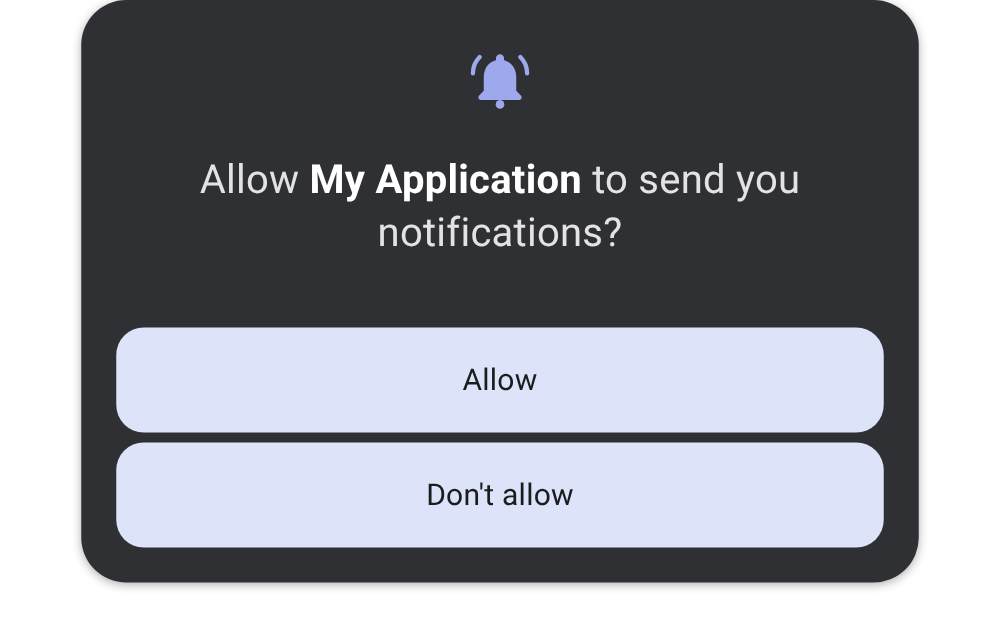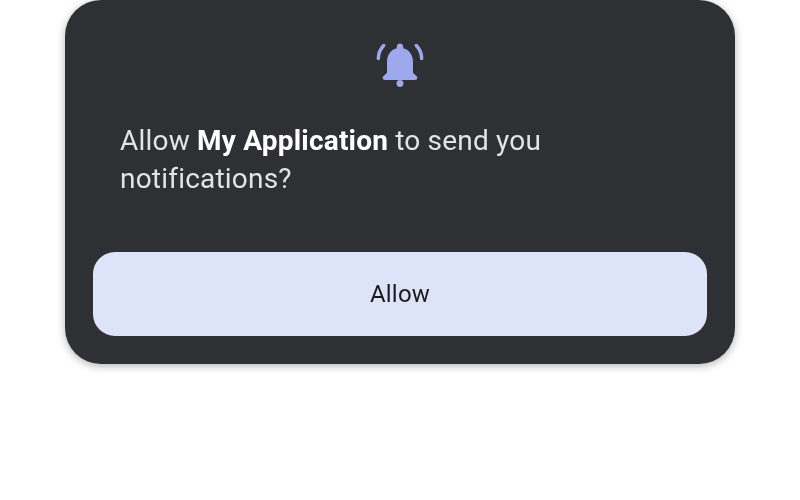--- a/index.html
+++ b/index.html
@@ -23,22 +23,23 @@
       align-items: center;
       margin-top: 0;
       box-shadow: 0 2px 8px rgba(0,0,0,0.3);
     }
     .icon-wrap {
       margin-top: 6px;
       margin-bottom: 28px;
     }
     .title {
       color: #e3e3e5;
-      font-size: 28px;
+      font-size: 32px;
       font-weight: 400;
+      text-align: center;
       line-height: 1.35;
       margin-bottom: 54px;
       letter-spacing: 0.2px;
       max-width: 560px;
     }
     .title .app-name {
       font-weight: 700;
       color: #ffffff;
     }
     .buttons {
@@ -73,14 +74,15 @@
       <path d="M19.5 3.5C21 5 22 7 22 9.5" stroke="#9ea8ed" stroke-width="1.6" fill="none" stroke-linecap="round"></path>
     </svg>
   </div>
 
   <div class="title">
     <span>Allow </span><span class="app-name">My Application</span><span> to send you notifications?</span>
   </div>
 
   <div class="buttons">
     <button class="btn">Allow</button>
+    <button class="btn">Don't allow</button>
   </div>
 </div>
 
 </body></html>

